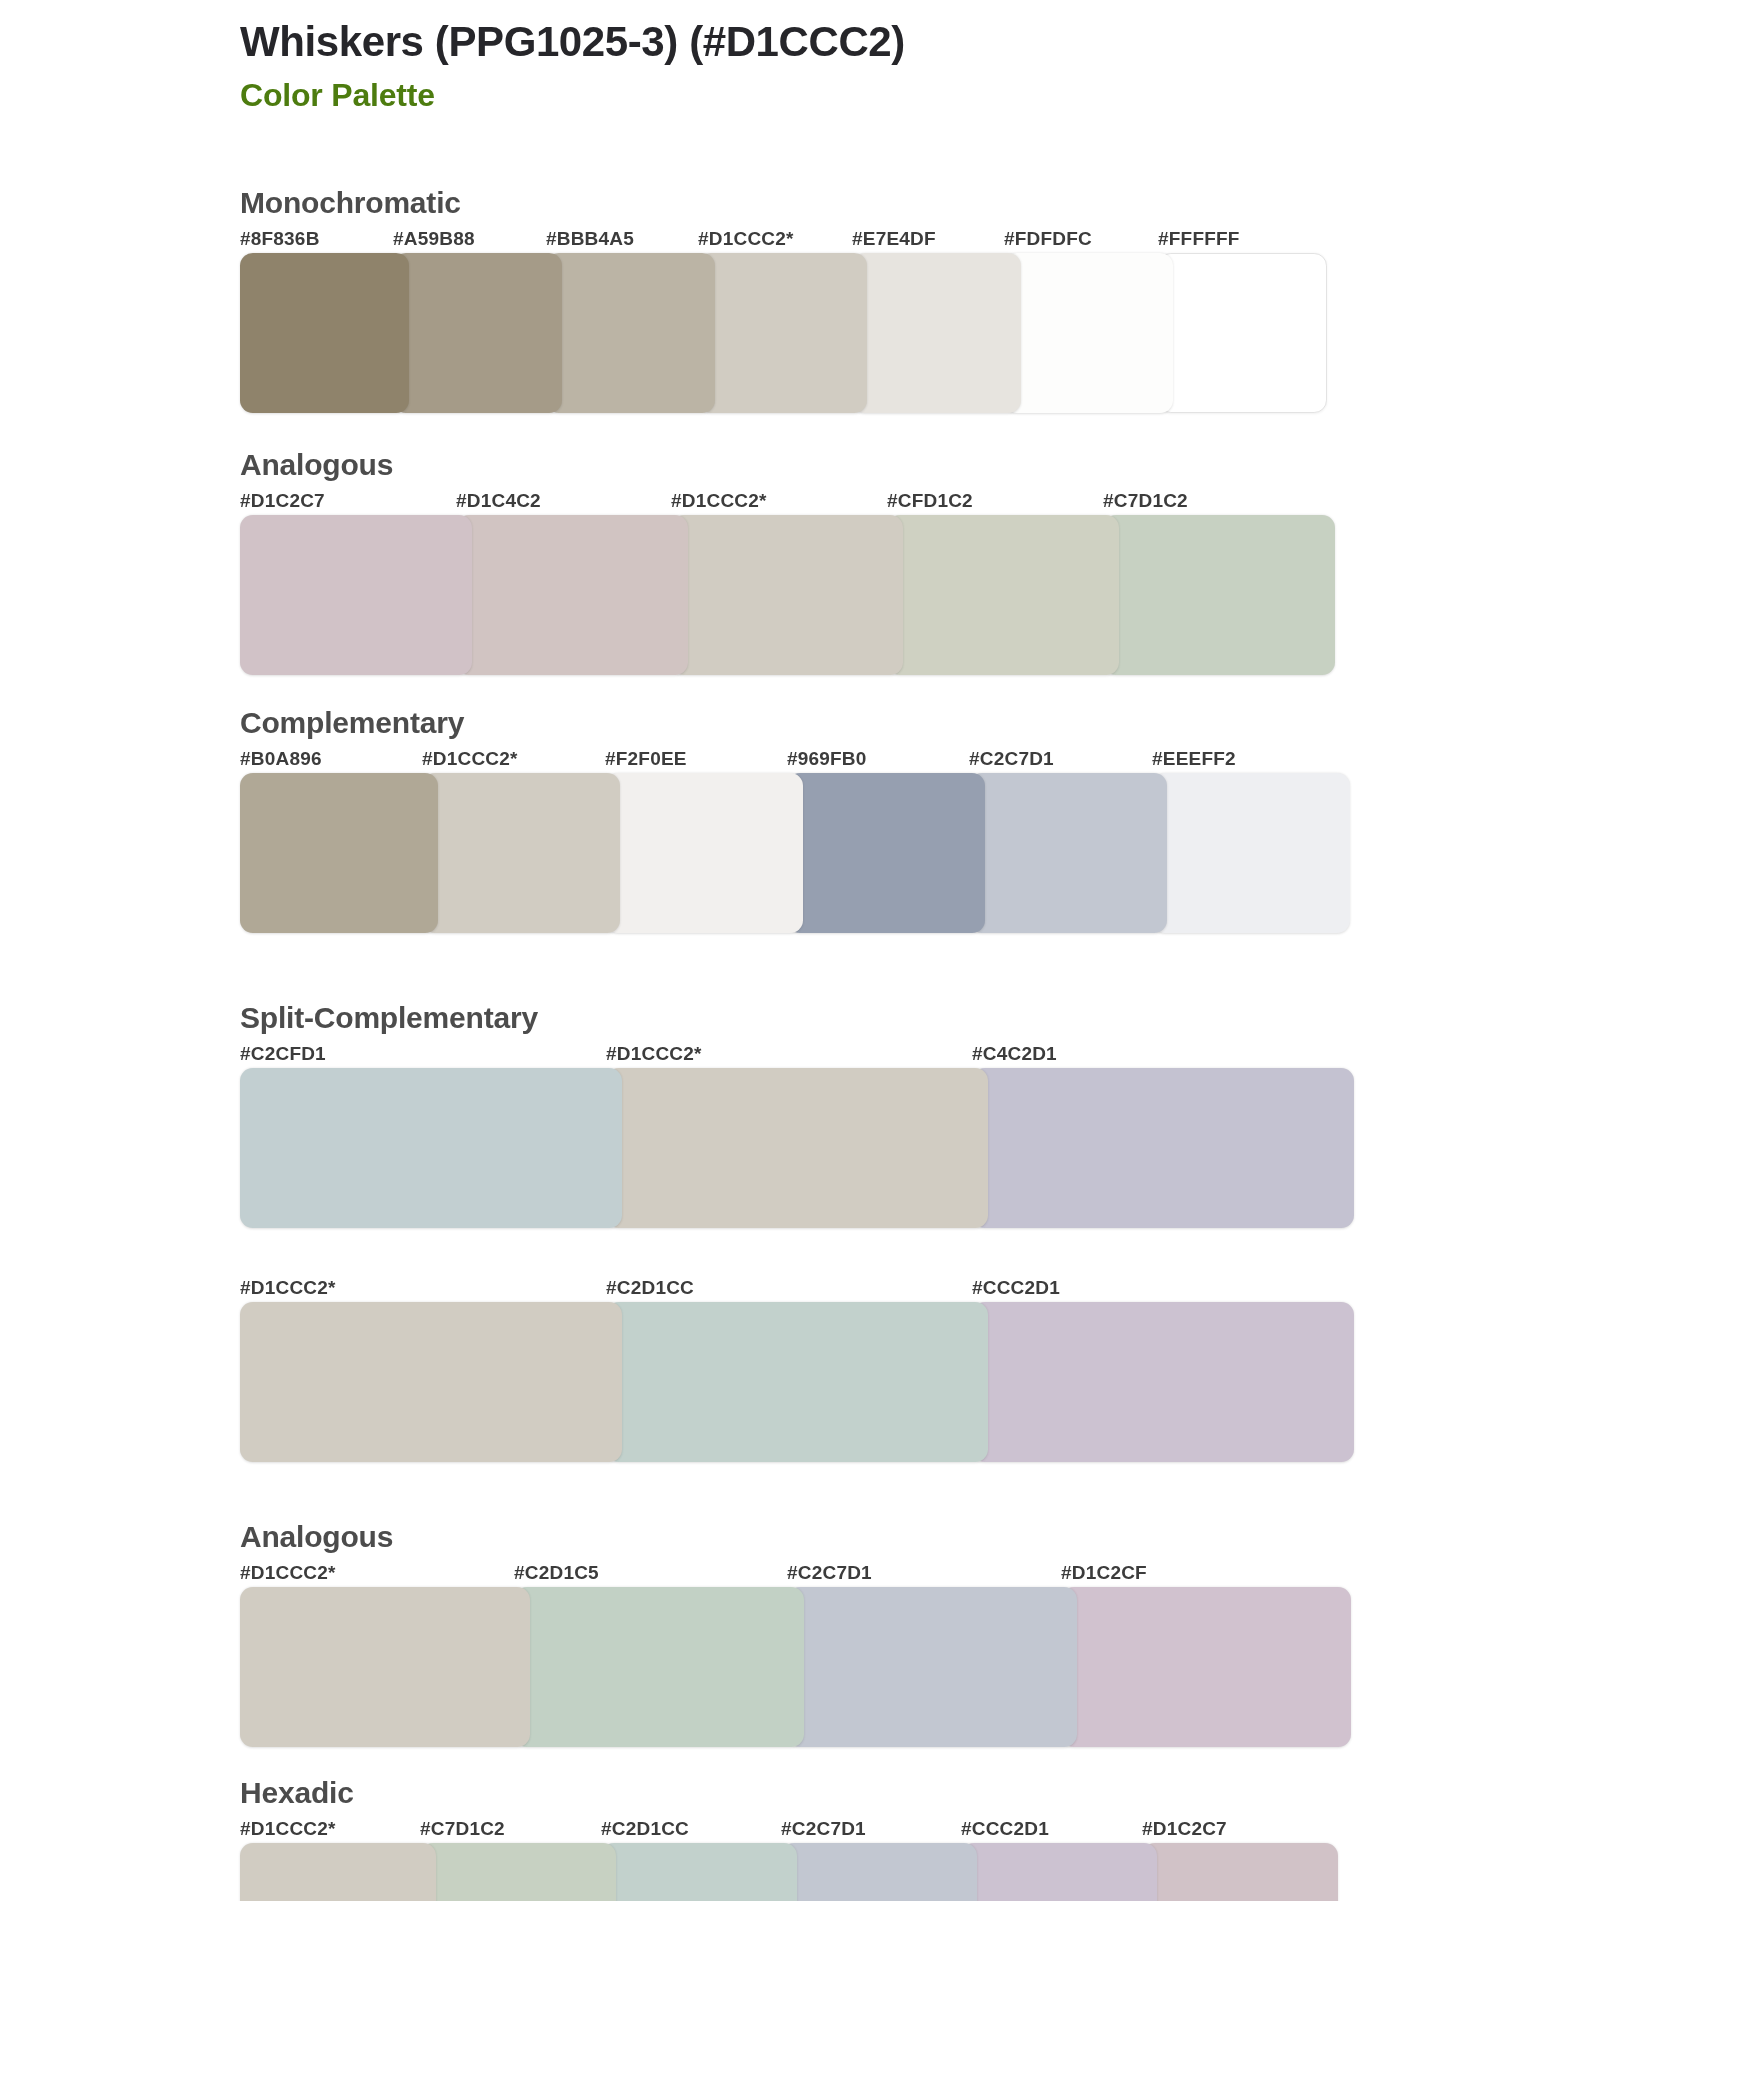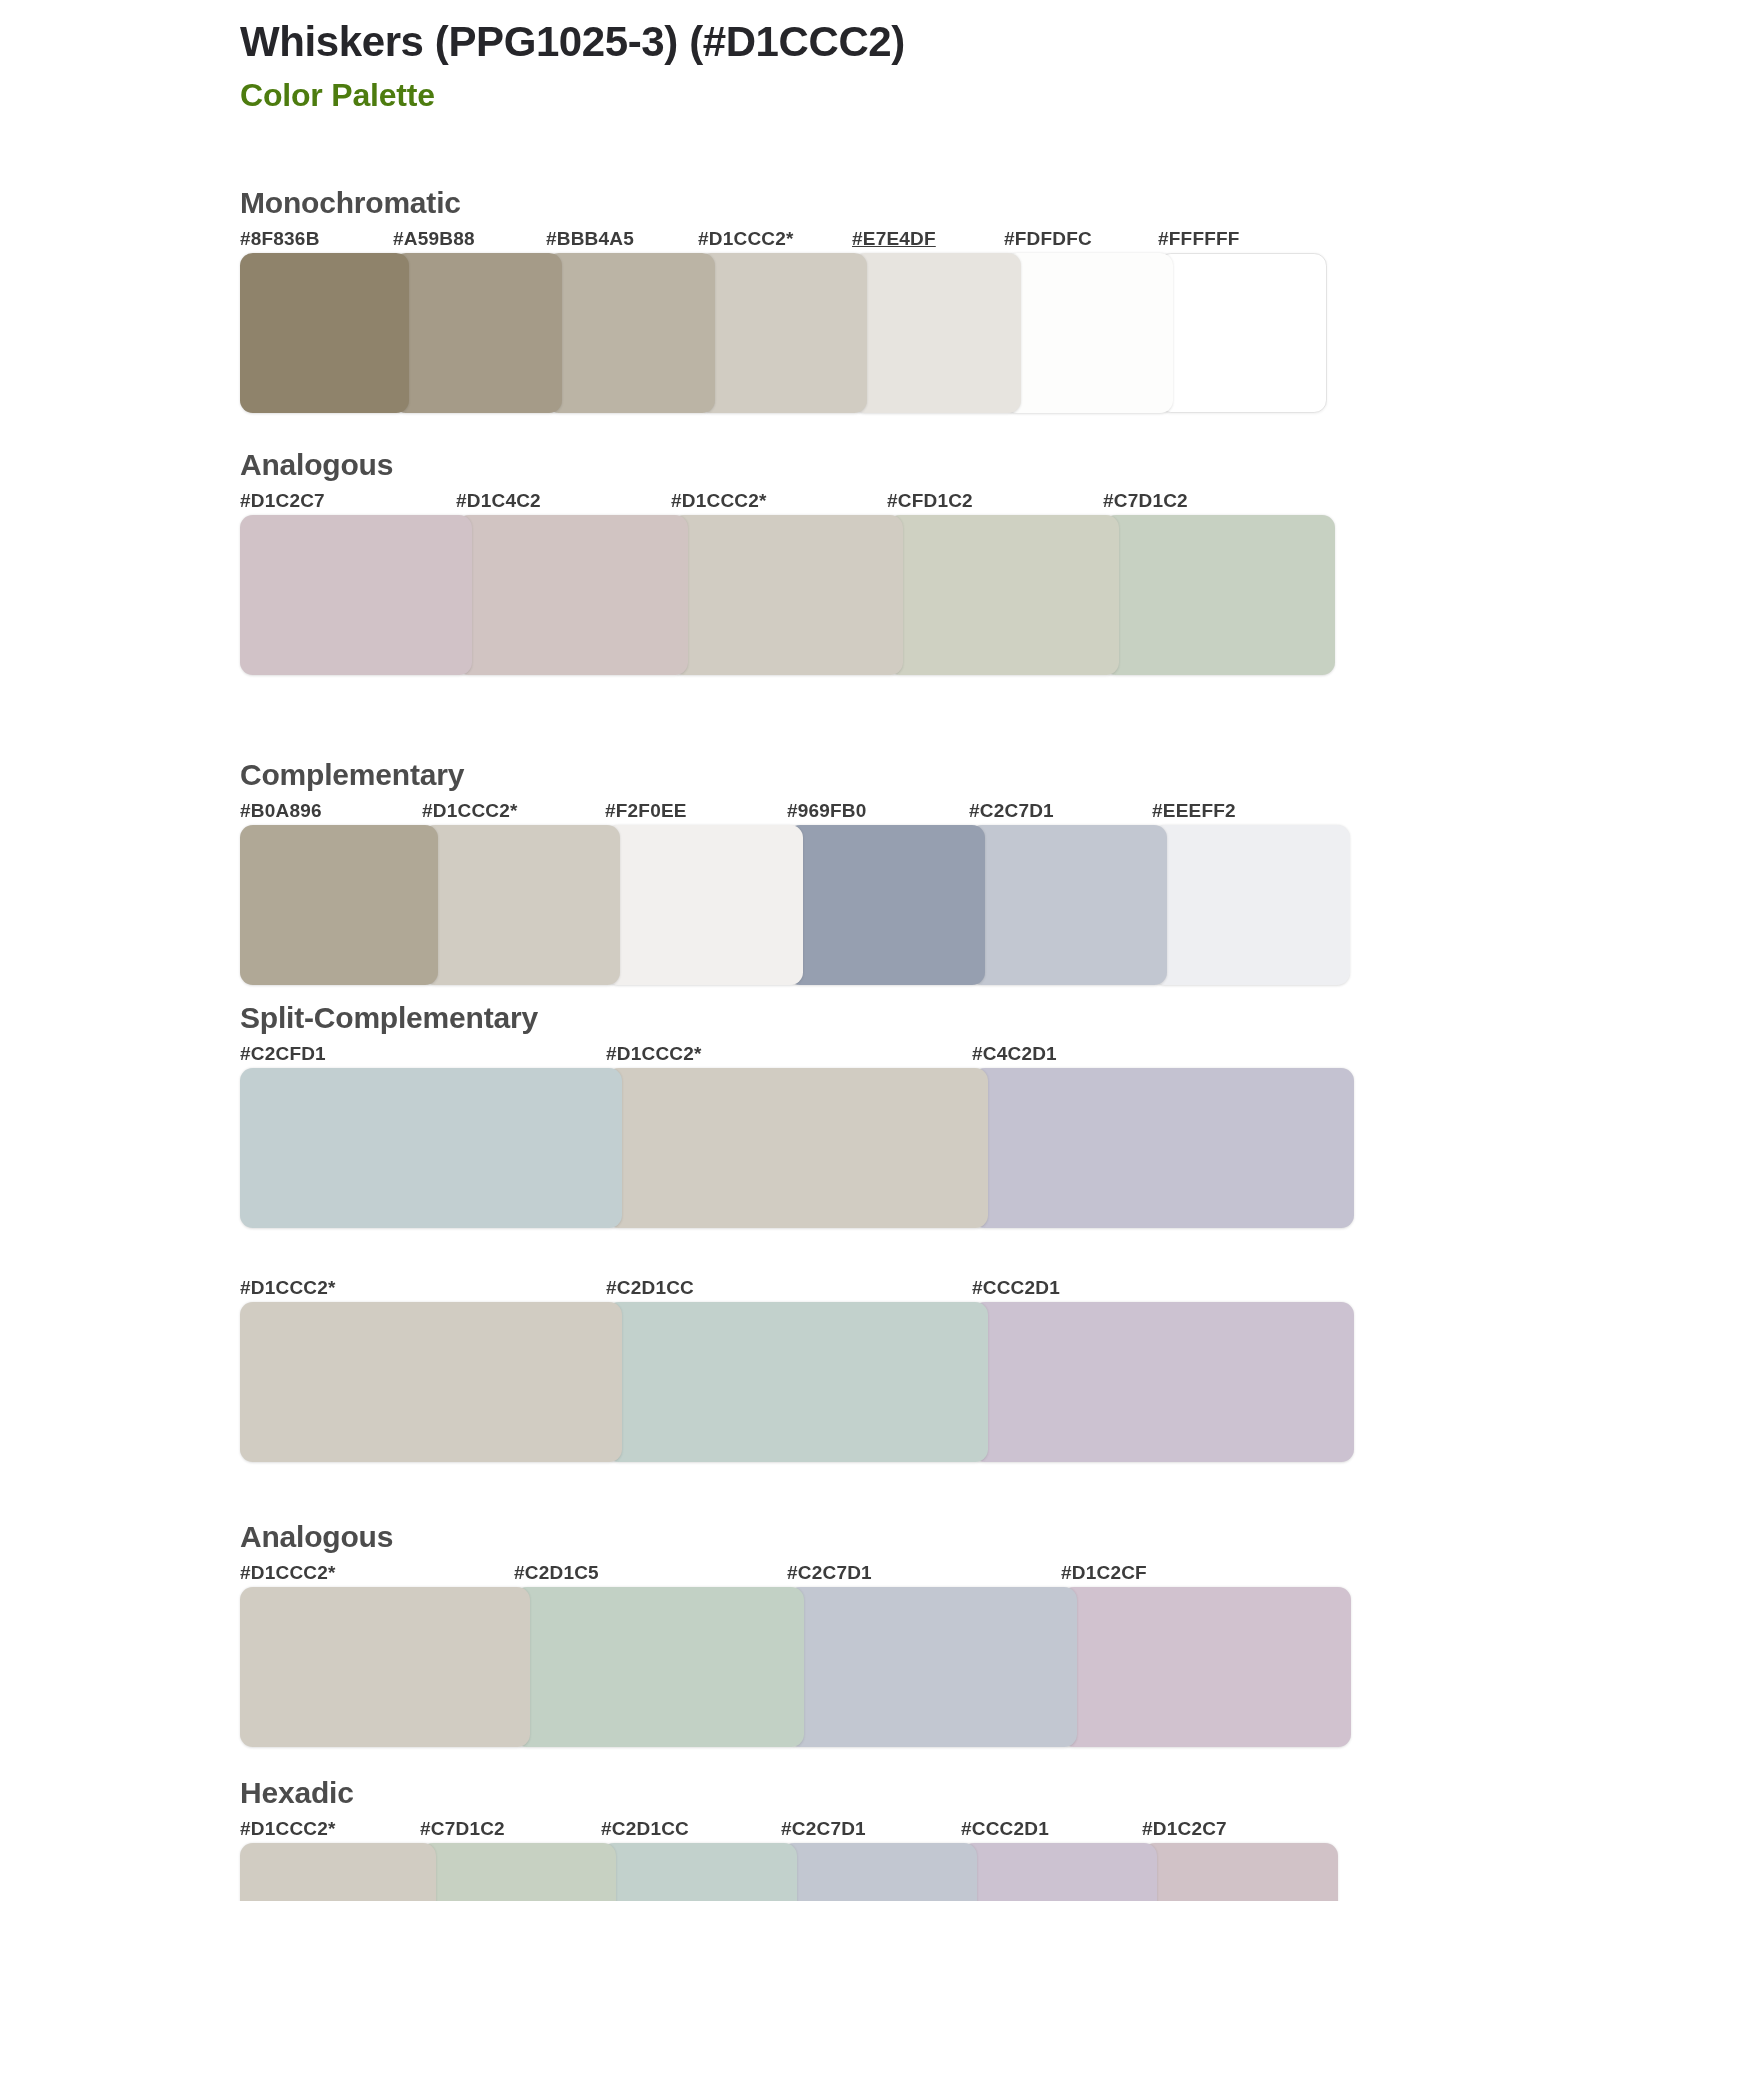--- a/index.html
+++ b/index.html
@@ -126,21 +126,21 @@
         <h3 class="section-title">Monochromatic</h3>
         <div class="swatch-row">
           <span class="swatch-label" style="left: 0px;">#8F836B</span>
           <div class="swatch" title="#8F836B" style="left: 0px; width: 169px; background: rgb(143, 131, 107); z-index: 100;"></div>
           <span class="swatch-label" style="left: 153px;">#A59B88</span>
           <div class="swatch" title="#A59B88" style="left: 153px; width: 169px; background: rgb(165, 155, 136); z-index: 99;"></div>
           <span class="swatch-label" style="left: 306px;">#BBB4A5</span>
           <div class="swatch" title="#BBB4A5" style="left: 306px; width: 169px; background: rgb(187, 180, 165); z-index: 98;"></div>
           <span class="swatch-label" style="left: 458px;">#D1CCC2*</span>
           <div class="swatch" title="#D1CCC2*" style="left: 458px; width: 169px; background: rgb(209, 204, 194); z-index: 97;"></div>
-          <span class="swatch-label" style="left: 612px; text-decoration: underline;">#E7E4DF</span>
+          <span class="swatch-label" style="left: 612px;">#E7E4DF</span>
           <div class="swatch" title="#E7E4DF" style="left: 612px; width: 169px; background: rgb(231, 228, 223); z-index: 96;"></div>
           <span class="swatch-label" style="left: 764px;">#FDFDFC</span>
           <div class="swatch" title="#FDFDFC" style="left: 764px; width: 169px; background: rgb(253, 253, 252); z-index: 95;"></div>
           <span class="swatch-label" style="left: 918px;">#FFFFFF</span>
           <div class="swatch is-white" title="#FFFFFF" style="left: 918px; width: 169px; background: rgb(255, 255, 255); z-index: 94;"></div>
         </div>
       </div>
       <div class="section" style="top: 450px; width: 1094px;">
         <h3 class="section-title">Analogous</h3>
         <div class="swatch-row">
@@ -149,21 +149,21 @@
           <span class="swatch-label" style="left: 216px;">#D1C4C2</span>
           <div class="swatch" title="#D1C4C2" style="left: 216px; width: 232px; background: rgb(209, 196, 194); z-index: 99;"></div>
           <span class="swatch-label" style="left: 431px;">#D1CCC2*</span>
           <div class="swatch" title="#D1CCC2*" style="left: 431px; width: 232px; background: rgb(209, 204, 194); z-index: 98;"></div>
           <span class="swatch-label" style="left: 647px;">#CFD1C2</span>
           <div class="swatch" title="#CFD1C2" style="left: 647px; width: 232px; background: rgb(207, 209, 194); z-index: 97;"></div>
           <span class="swatch-label" style="left: 863px;">#C7D1C2</span>
           <div class="swatch" title="#C7D1C2" style="left: 863px; width: 232px; background: rgb(199, 209, 194); z-index: 96;"></div>
         </div>
       </div>
-      <div class="section" style="top: 760px; width: 1110px;">
+      <div class="section" style="top: 708px; width: 1110px;">
         <h3 class="section-title">Complementary</h3>
         <div class="swatch-row">
           <span class="swatch-label" style="left: 0px;">#B0A896</span>
           <div class="swatch" title="#B0A896" style="left: 0px; width: 198px; background: rgb(176, 168, 150); z-index: 100;"></div>
           <span class="swatch-label" style="left: 182px;">#D1CCC2*</span>
           <div class="swatch" title="#D1CCC2*" style="left: 182px; width: 198px; background: rgb(209, 204, 194); z-index: 99;"></div>
           <span class="swatch-label" style="left: 365px;">#F2F0EE</span>
           <div class="swatch" title="#F2F0EE" style="left: 365px; width: 198px; background: rgb(242, 240, 238); z-index: 98;"></div>
           <span class="swatch-label" style="left: 547px;">#969FB0</span>
           <div class="swatch" title="#969FB0" style="left: 547px; width: 198px; background: rgb(150, 159, 176); z-index: 97;"></div>

